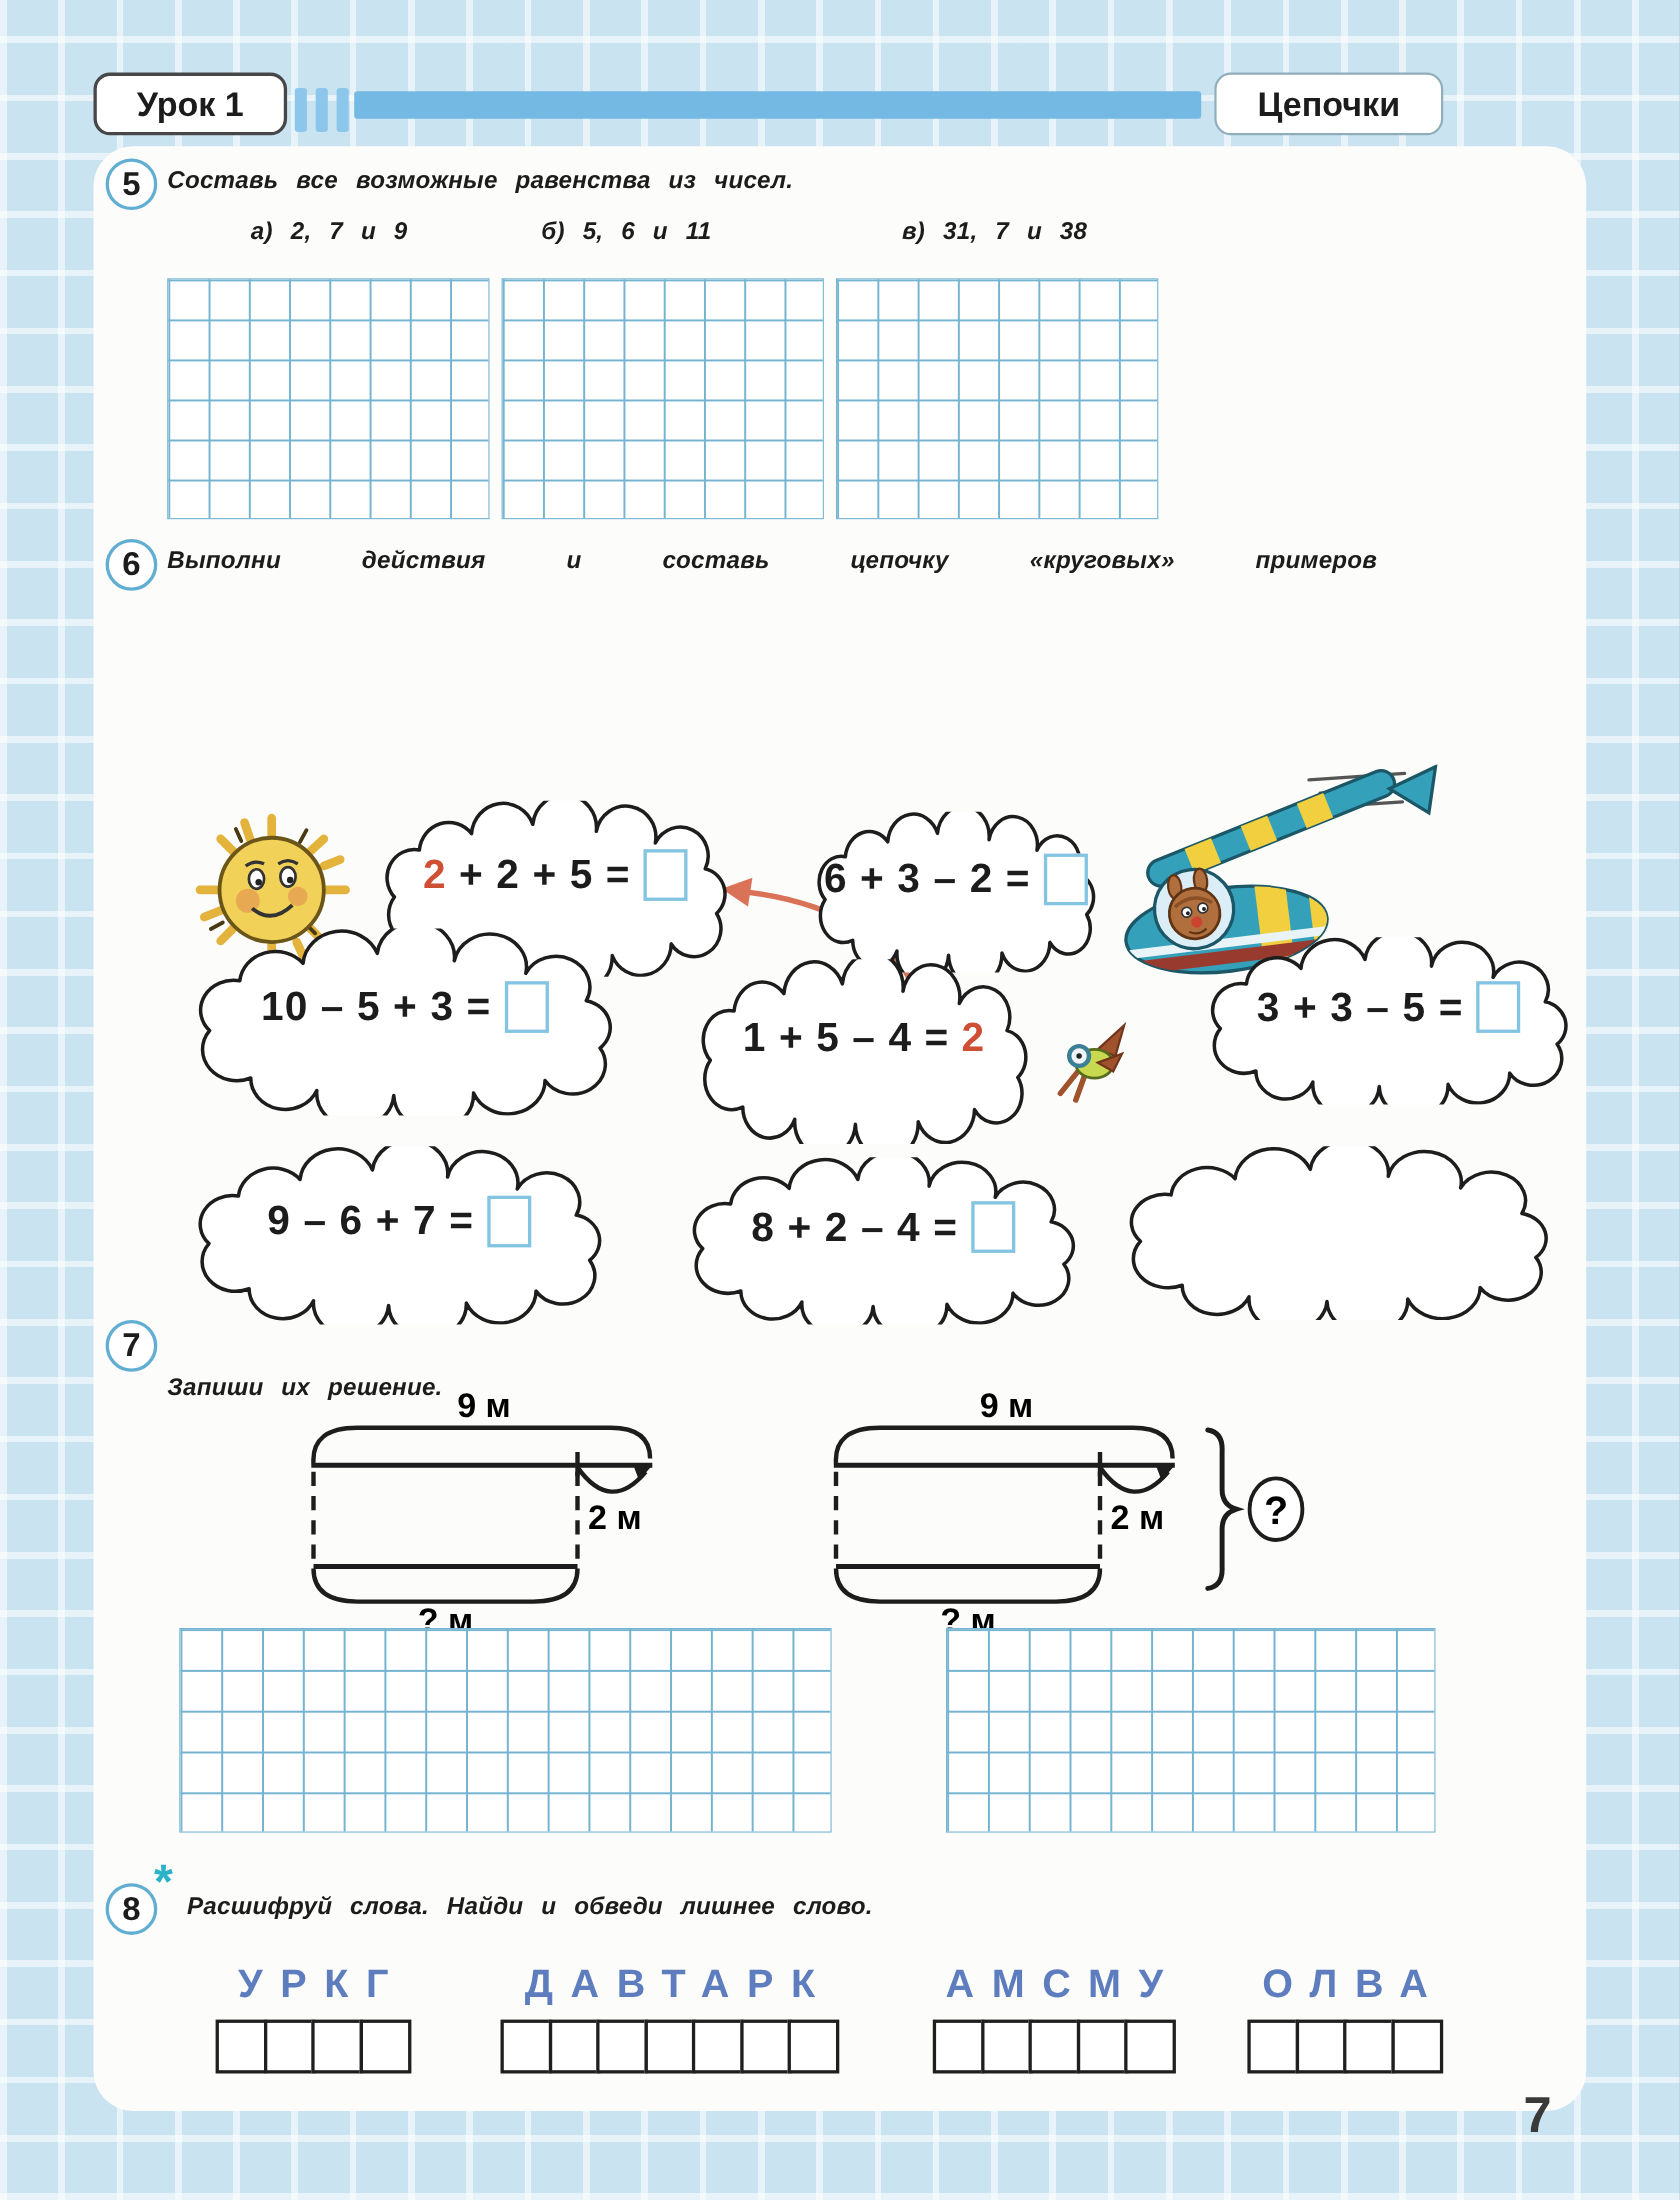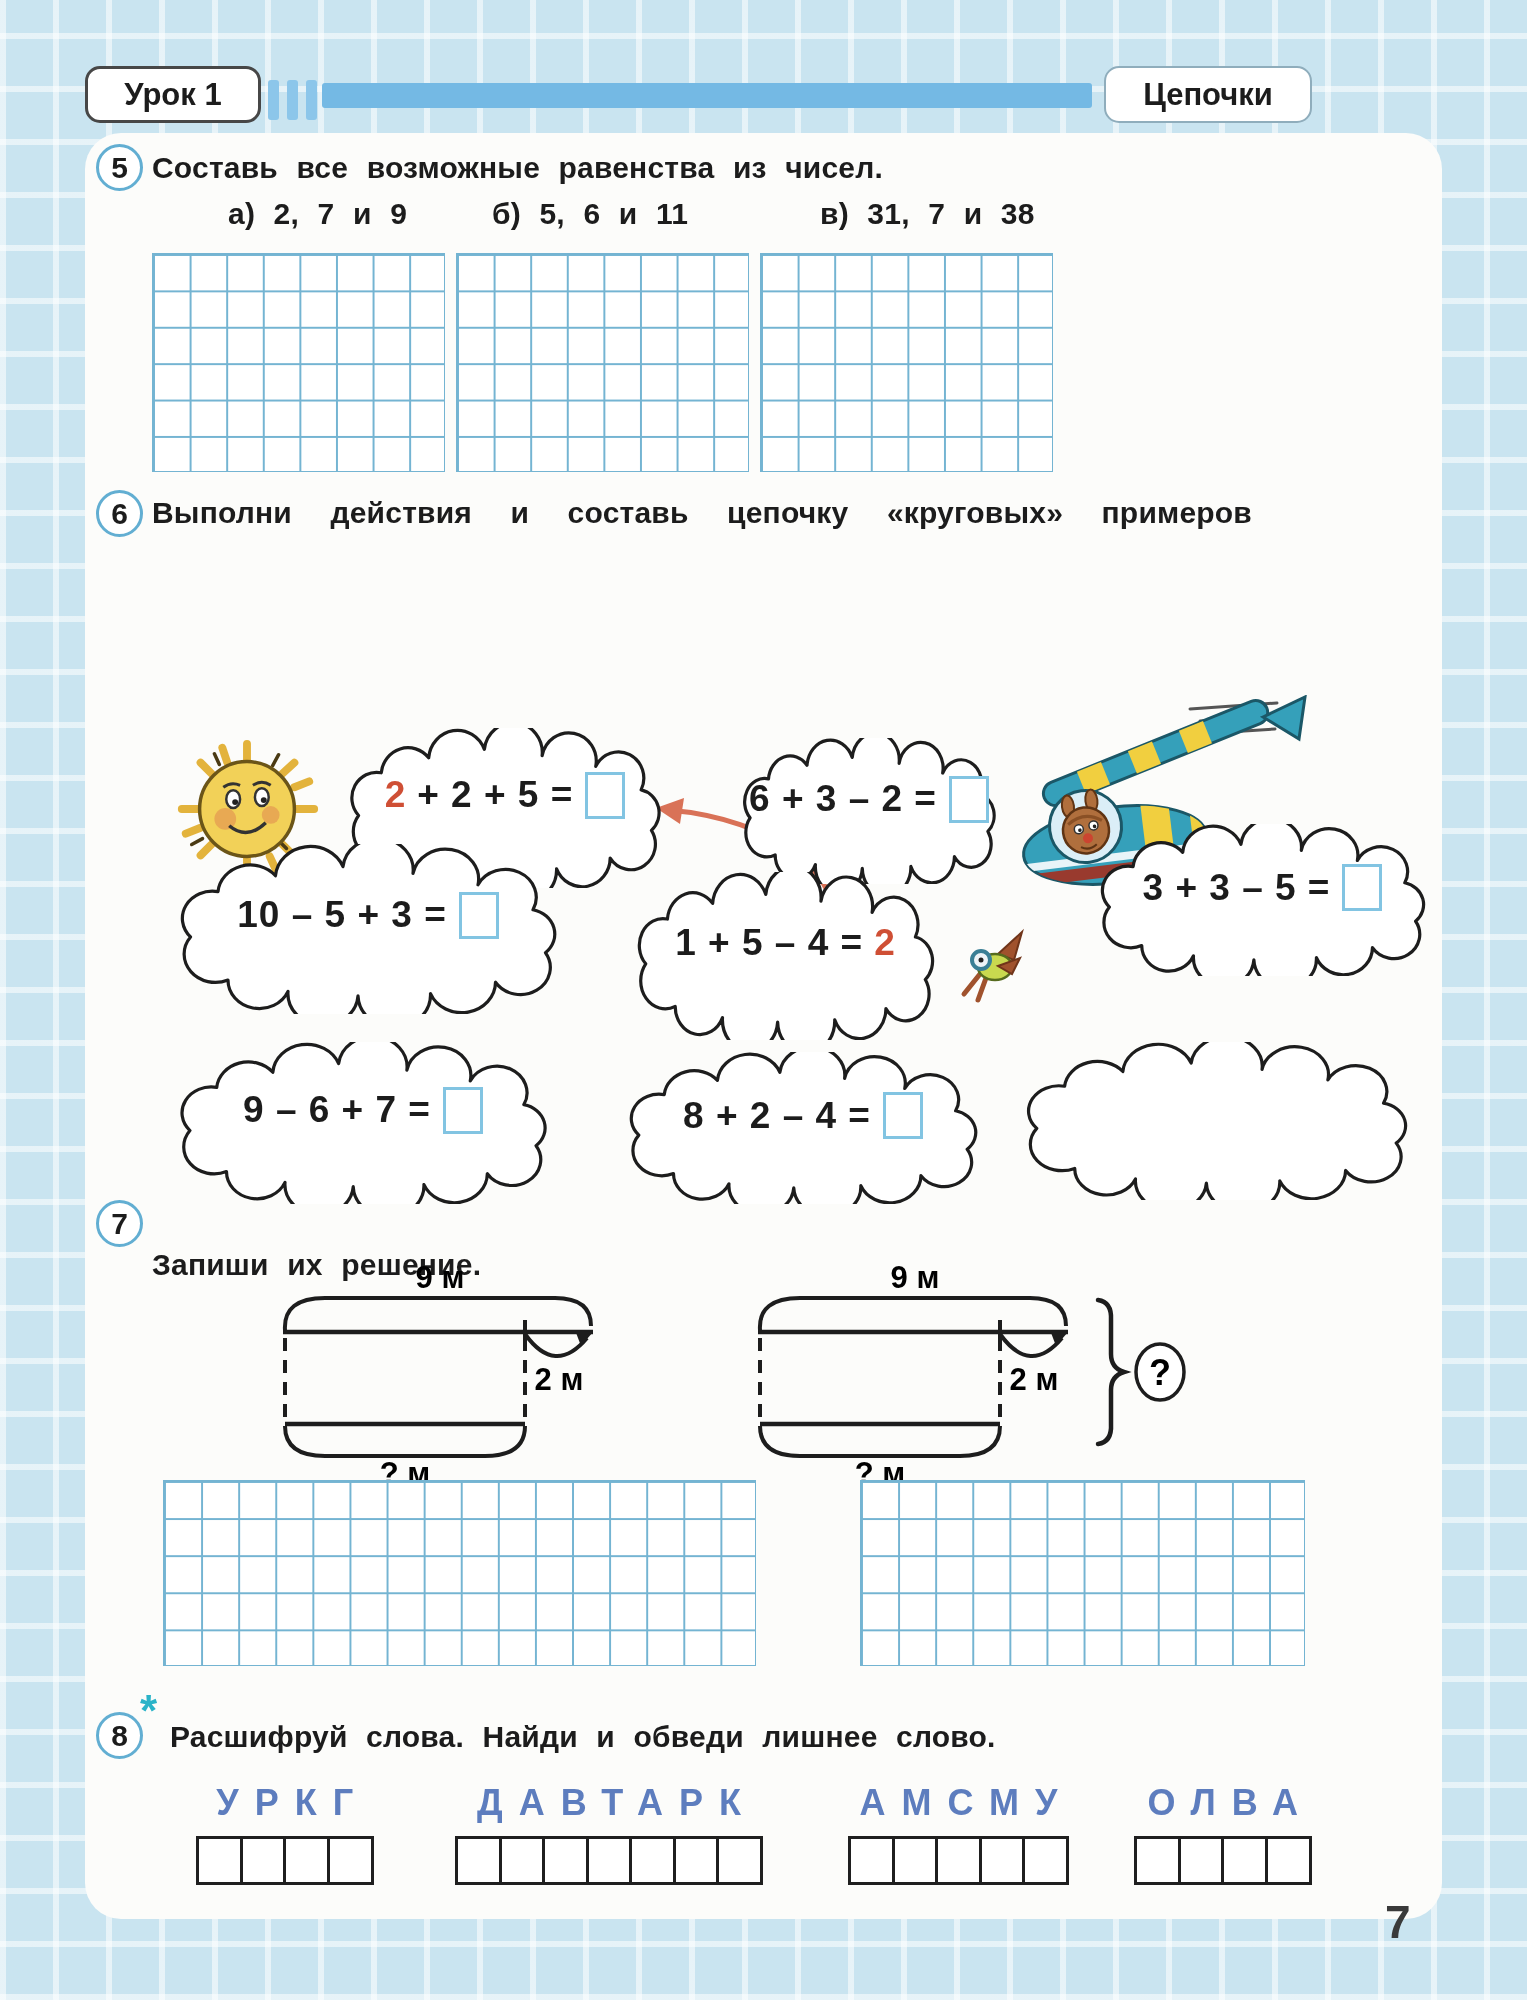--- a/index.html
+++ b/index.html
@@ -17,21 +17,21 @@
     font-size:31px;font-weight:700;box-sizing:border-box;}
   .topic-box{left:1104px;top:66px;width:208px;height:57px;background:#fff;border:2px solid #8fadbc;
     border-radius:15px;display:flex;align-items:center;justify-content:center;
     font-size:31px;font-weight:700;box-sizing:border-box;z-index:3;}
   .bar{left:322px;top:83px;width:770px;height:25px;background:#74b9e4;border-radius:3px;}
   .tick{top:80px;width:11px;height:40px;background:#8cc6ea;border-radius:3px;}
   
   .badge{width:47px;height:47px;border:3px solid #62aed2;border-radius:50%;background:#fff;
     display:flex;align-items:center;justify-content:center;font-size:30px;font-weight:700;
     box-sizing:border-box;z-index:2;}
-  .task-text{font-size:30px;font-weight:700;word-spacing:10px;letter-spacing:.2px;white-space:nowrap;}
+  .task-text{font-size:22px;font-weight:700;word-spacing:10px;letter-spacing:.2px;white-space:nowrap;font-style:italic;}
   .justify{white-space:normal;text-align:justify;text-align-last:justify;width:1100px;word-spacing:2px;}
   .bluegrid{background-color:#fff;
     background-image:
       linear-gradient(to right,#74b4d2 1.6px,transparent 1.6px),
       linear-gradient(to bottom,#74b4d2 1.6px,transparent 1.6px);
     background-size:36.6px 36.4px;border:1.6px solid #74b4d2;box-sizing:border-box;}
   
   .cloud-svg{position:absolute;left:0;top:0;width:100%;height:100%;}
   .cloud-text{position:absolute;left:0;right:0;top:12%;height:60%;display:flex;
     align-items:center;justify-content:center;font-size:37px;font-weight:700;letter-spacing:1px;}
@@ -217,21 +217,21 @@
   </div>
   <div class="abs" style="left:628px;top:872px;width:315px;height:168px">
     <svg class="cloud-svg" viewBox="0 0 320 150" preserveAspectRatio="none">
         <use href="#cloudShape"></use>
       </svg>
     <div class="cloud-text">
       <span>1 + 5 – 4 =</span>
       <span class="red" style="margin-left:11px">2</span>
     </div>
   </div>
-  <div class="abs" style="left:1090px;top:824px;width:345px;height:152px">
+  <div class="abs" style="left:1090px;top:852px;width:345px;height:152px">
     <svg class="cloud-svg" viewBox="0 0 320 150" preserveAspectRatio="none">
         <use href="#cloudShape"></use>
       </svg>
     <div class="cloud-text">
       <span>3 + 3 – 5 =</span>
       <span class="abox"></span>
     </div>
   </div>
   <div class="abs" style="left:168px;top:1042px;width:390px;height:162px">
     <svg class="cloud-svg" viewBox="0 0 320 150" preserveAspectRatio="none">

